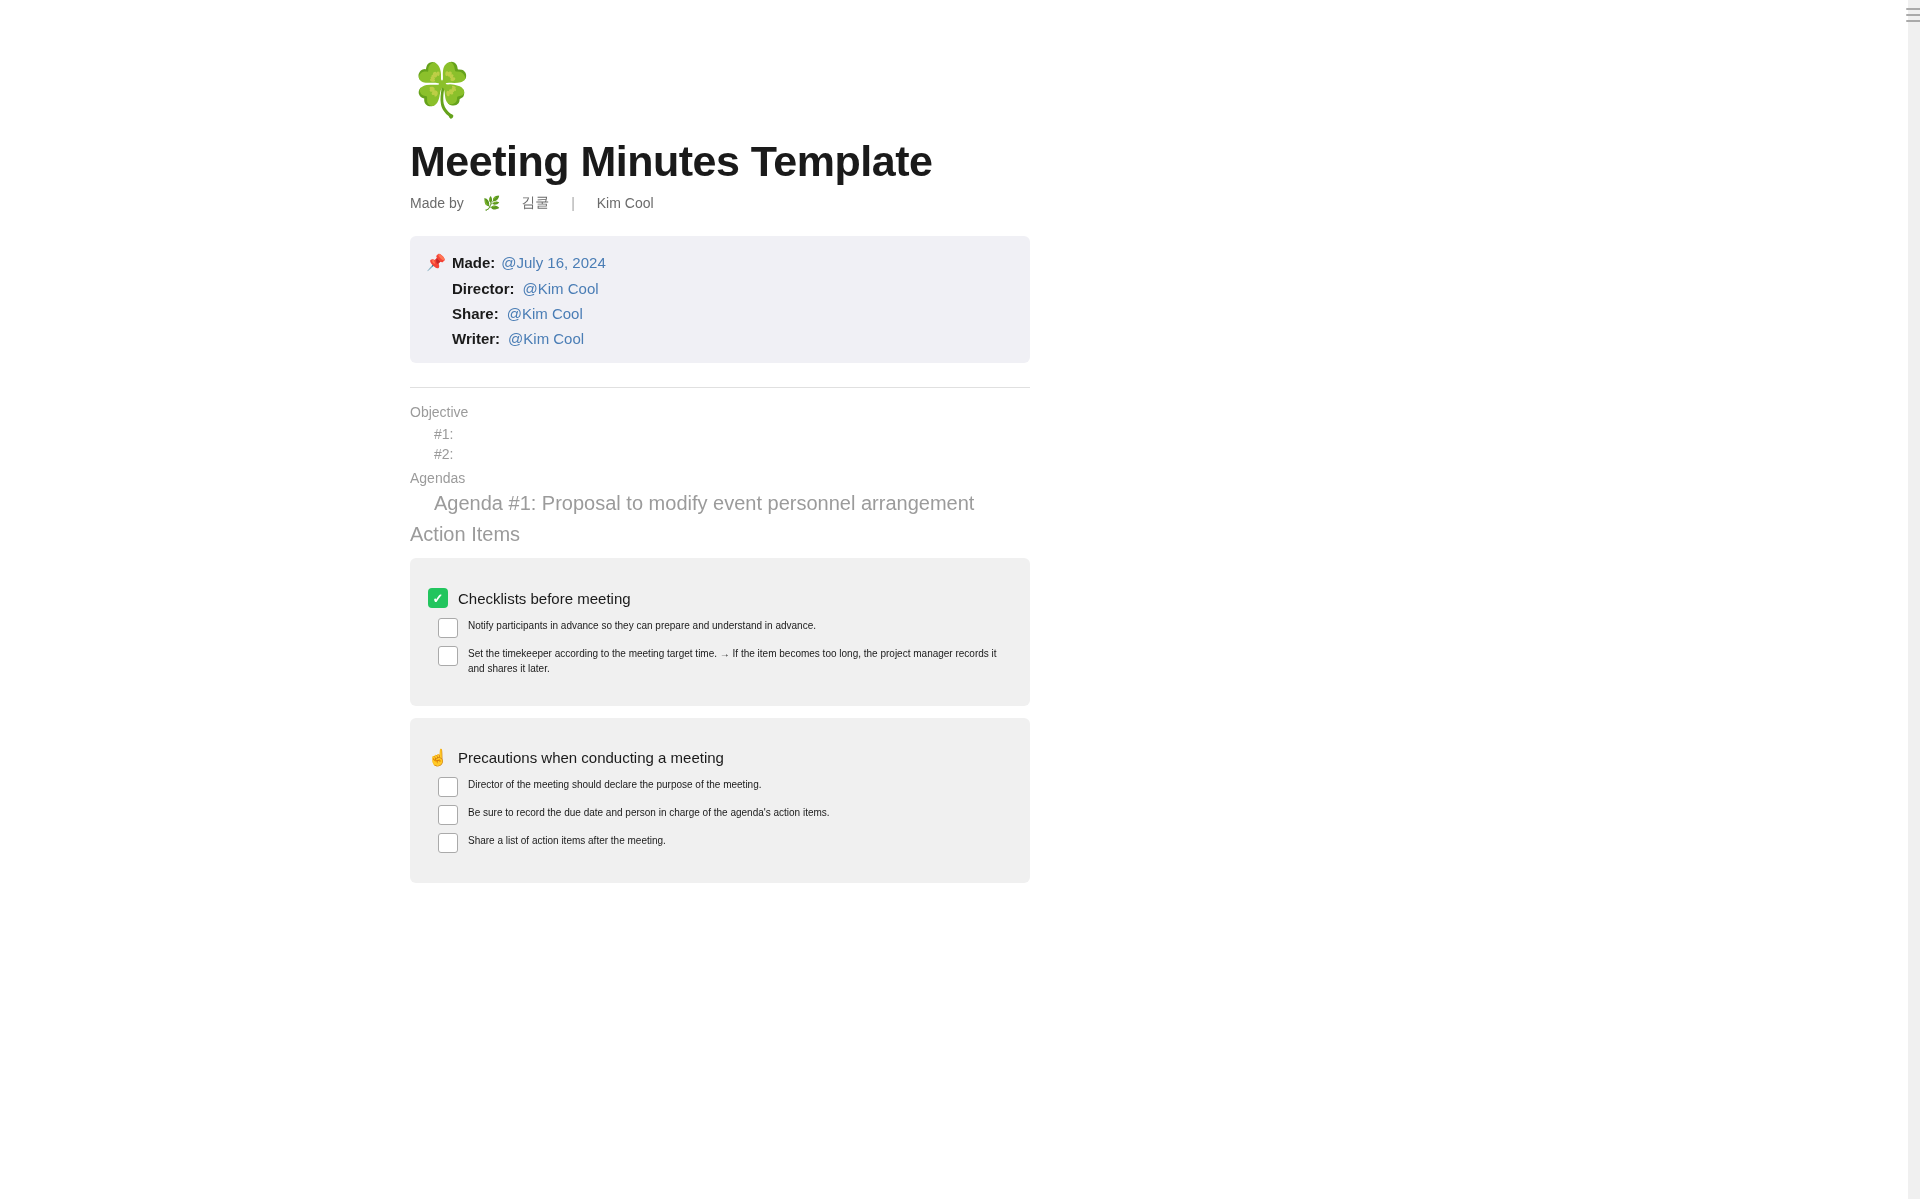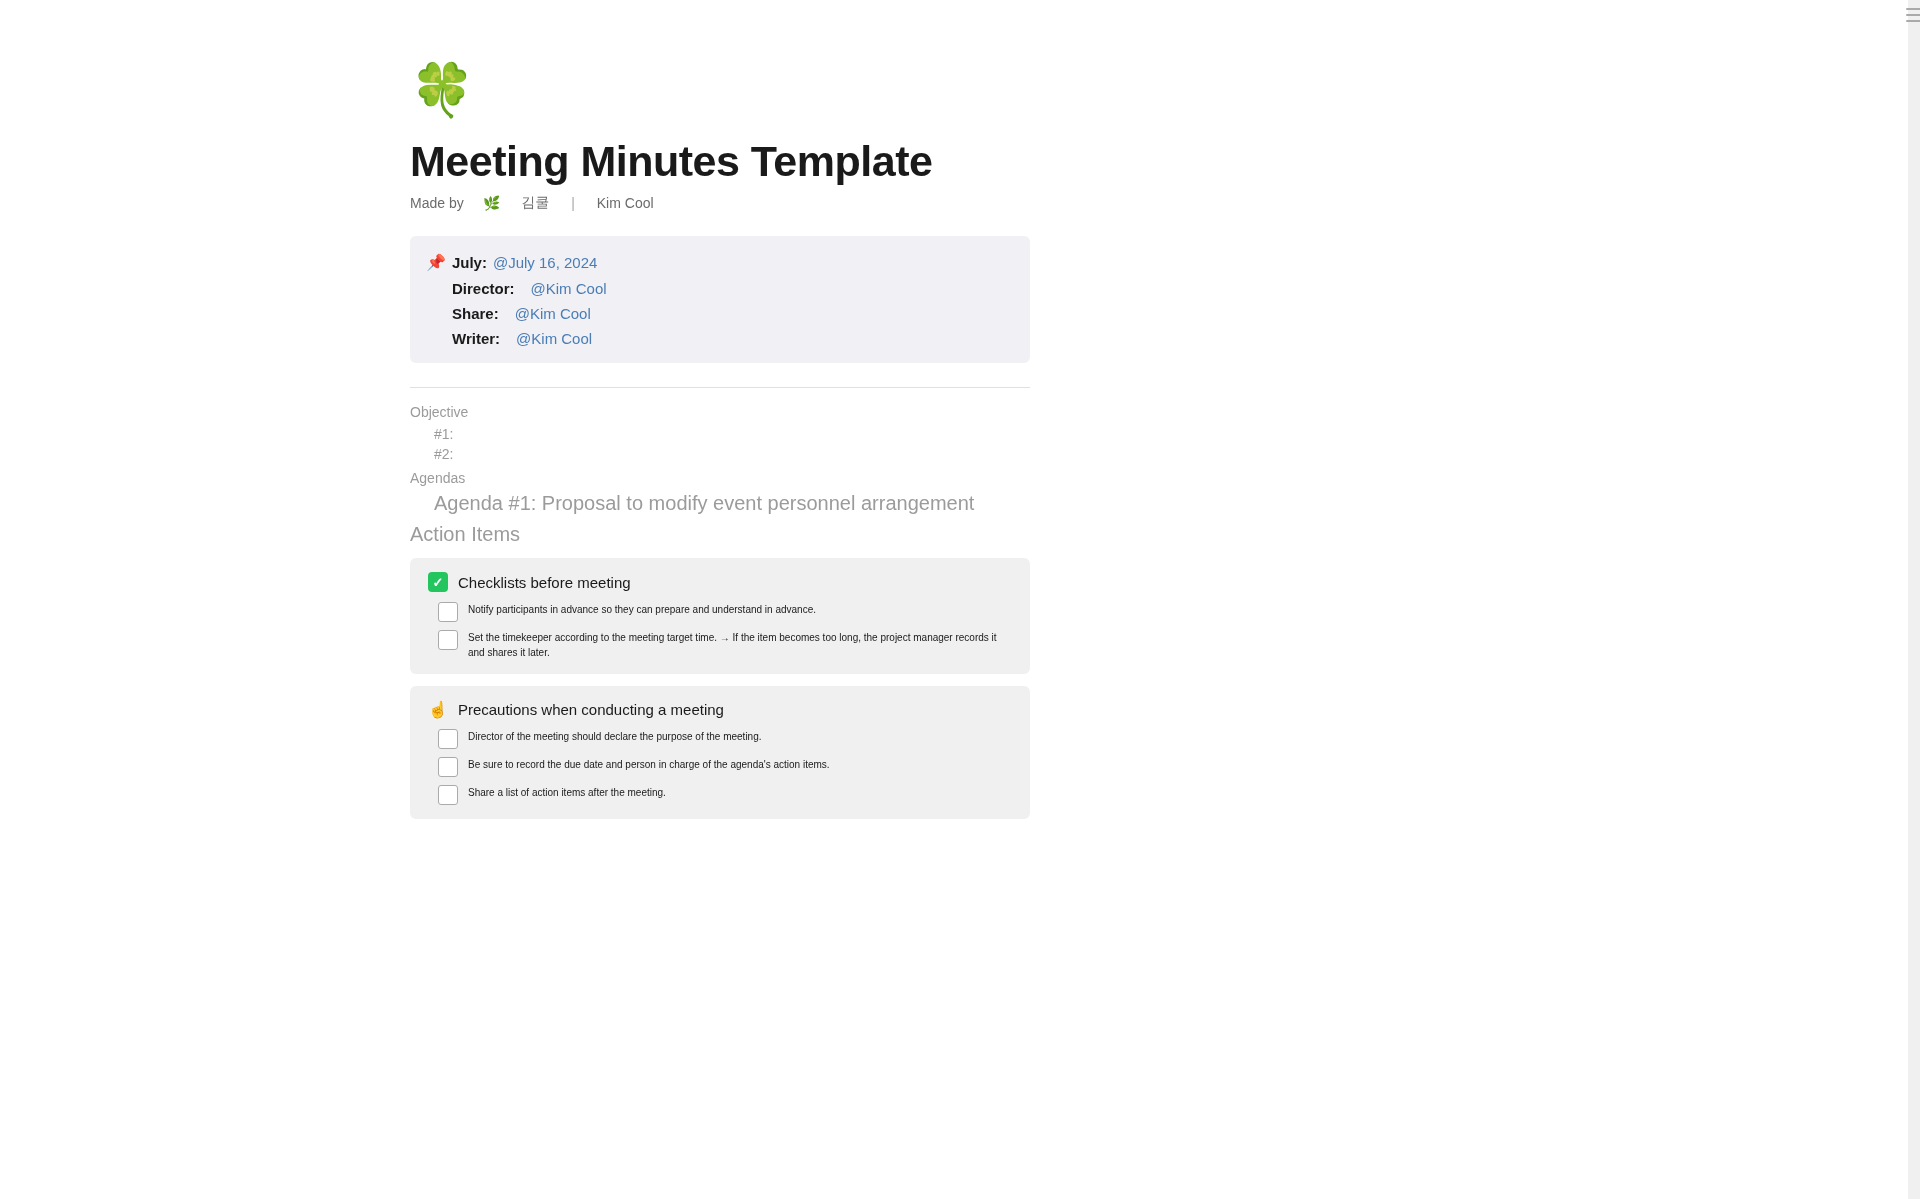--- a/index.html
+++ b/index.html
@@ -77,21 +77,21 @@
     .info-block {
       background-color: #f0f0f5;
       border-radius: 6px;
       padding: 16px 20px 16px 16px;
       margin-bottom: 24px;
     }
 
     .info-block .info-row {
       display: flex;
       align-items: center;
-      gap: 16px;
+      gap: 8px;
       margin-bottom: 8px;
       font-size: 15px;
     }
 
     .info-block .info-row:last-child {
       margin-bottom: 0;
     }
 
     .info-block .info-row.first-row {
       display: flex;
@@ -147,21 +147,21 @@
 
     .action-items-label {
       font-size: 20px;
       color: #9b9b9b;
       margin-bottom: 12px;
     }
 
     .checklist-block {
       background-color: #f0f0f0;
       border-radius: 6px;
-      padding: 14px 18px;
+      padding: 30px 18px;
       margin-bottom: 12px;
     }
 
     .checklist-header {
       display: flex;
       align-items: center;
       gap: 10px;
       margin-bottom: 10px;
     }
 
@@ -250,21 +250,21 @@
     <span>Made by</span>
     <span>🌿</span>
     <span>김쿨</span>
     <span class="separator">|</span>
     <span>Kim Cool</span>
   </div>
 
   <div class="info-block">
     <div class="info-row first-row">
       <span class="pin-icon">📌</span>
-      <span class="info-label">July:</span>
+      <span class="info-label">Made:</span>
       <span class="info-value">@July 16, 2024</span>
     </div>
     <div class="sub-info">
       <div class="info-row">
         <span class="info-label">Director:</span>
         <span class="info-value">@Kim Cool</span>
       </div>
       <div class="info-row">
         <span class="info-label">Share:</span>
         <span class="info-value">@Kim Cool</span>

